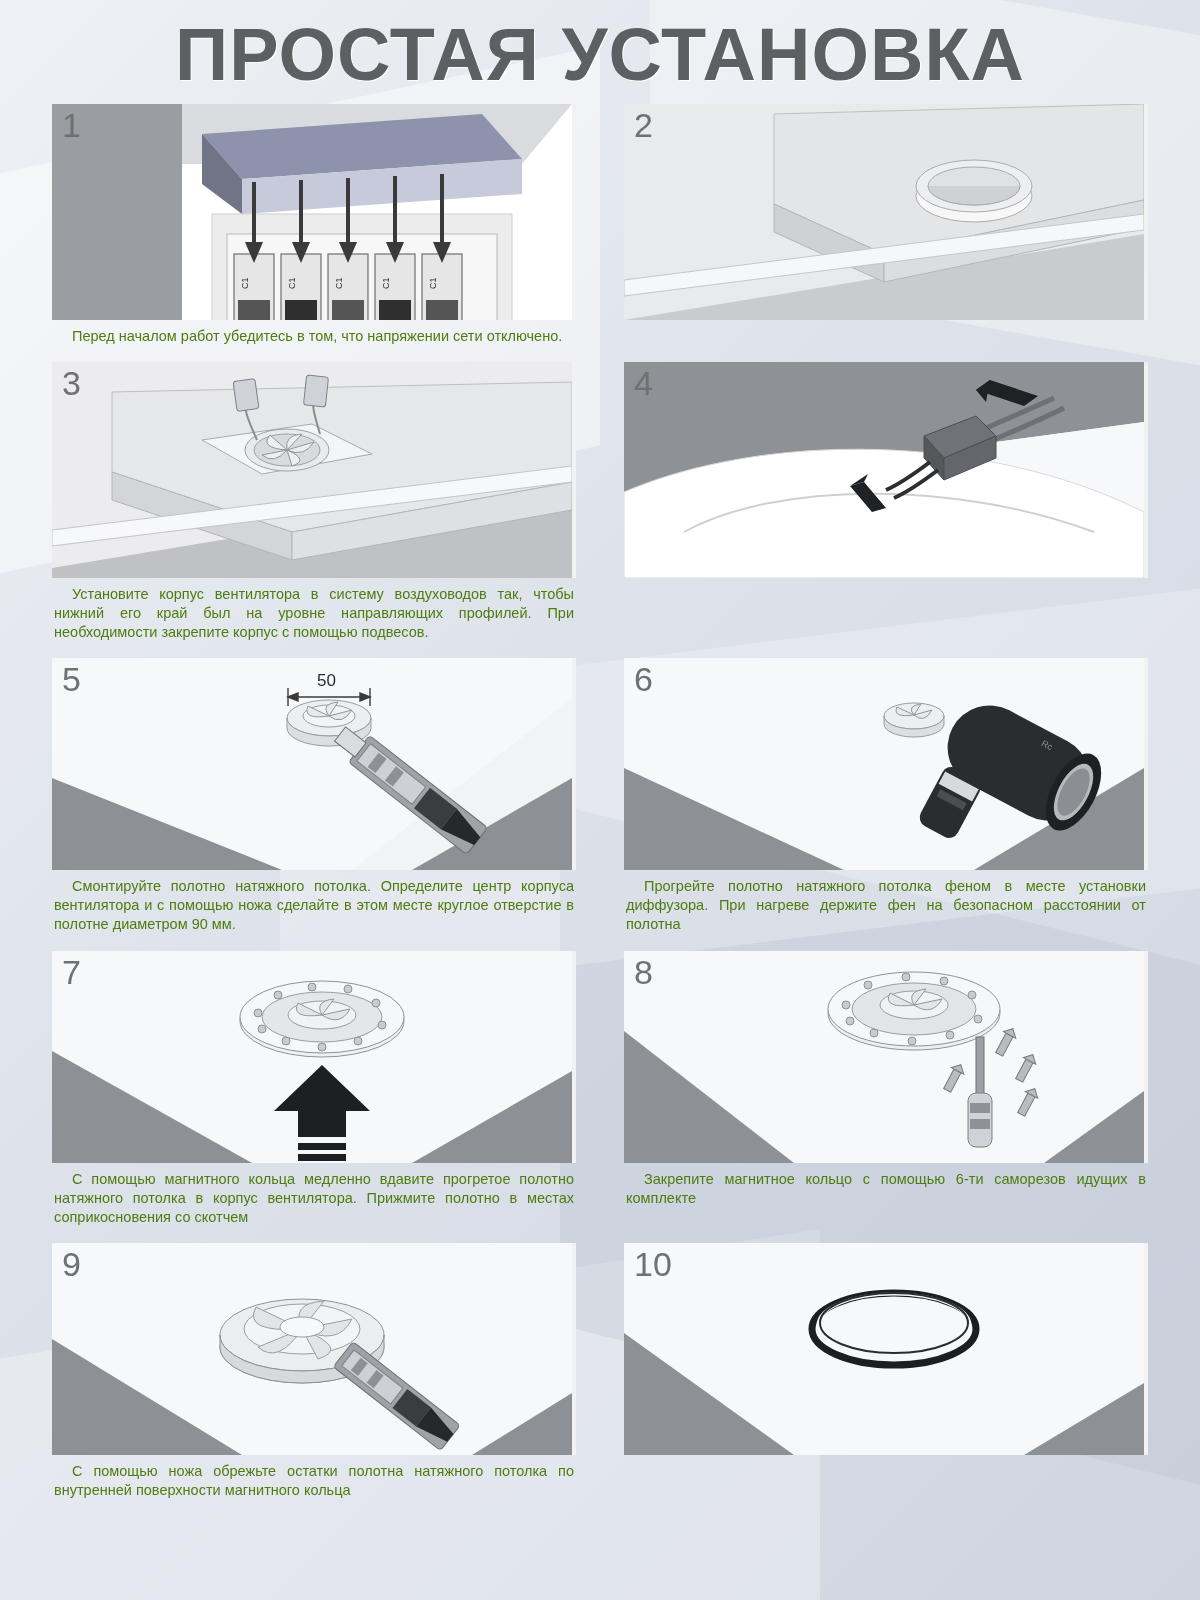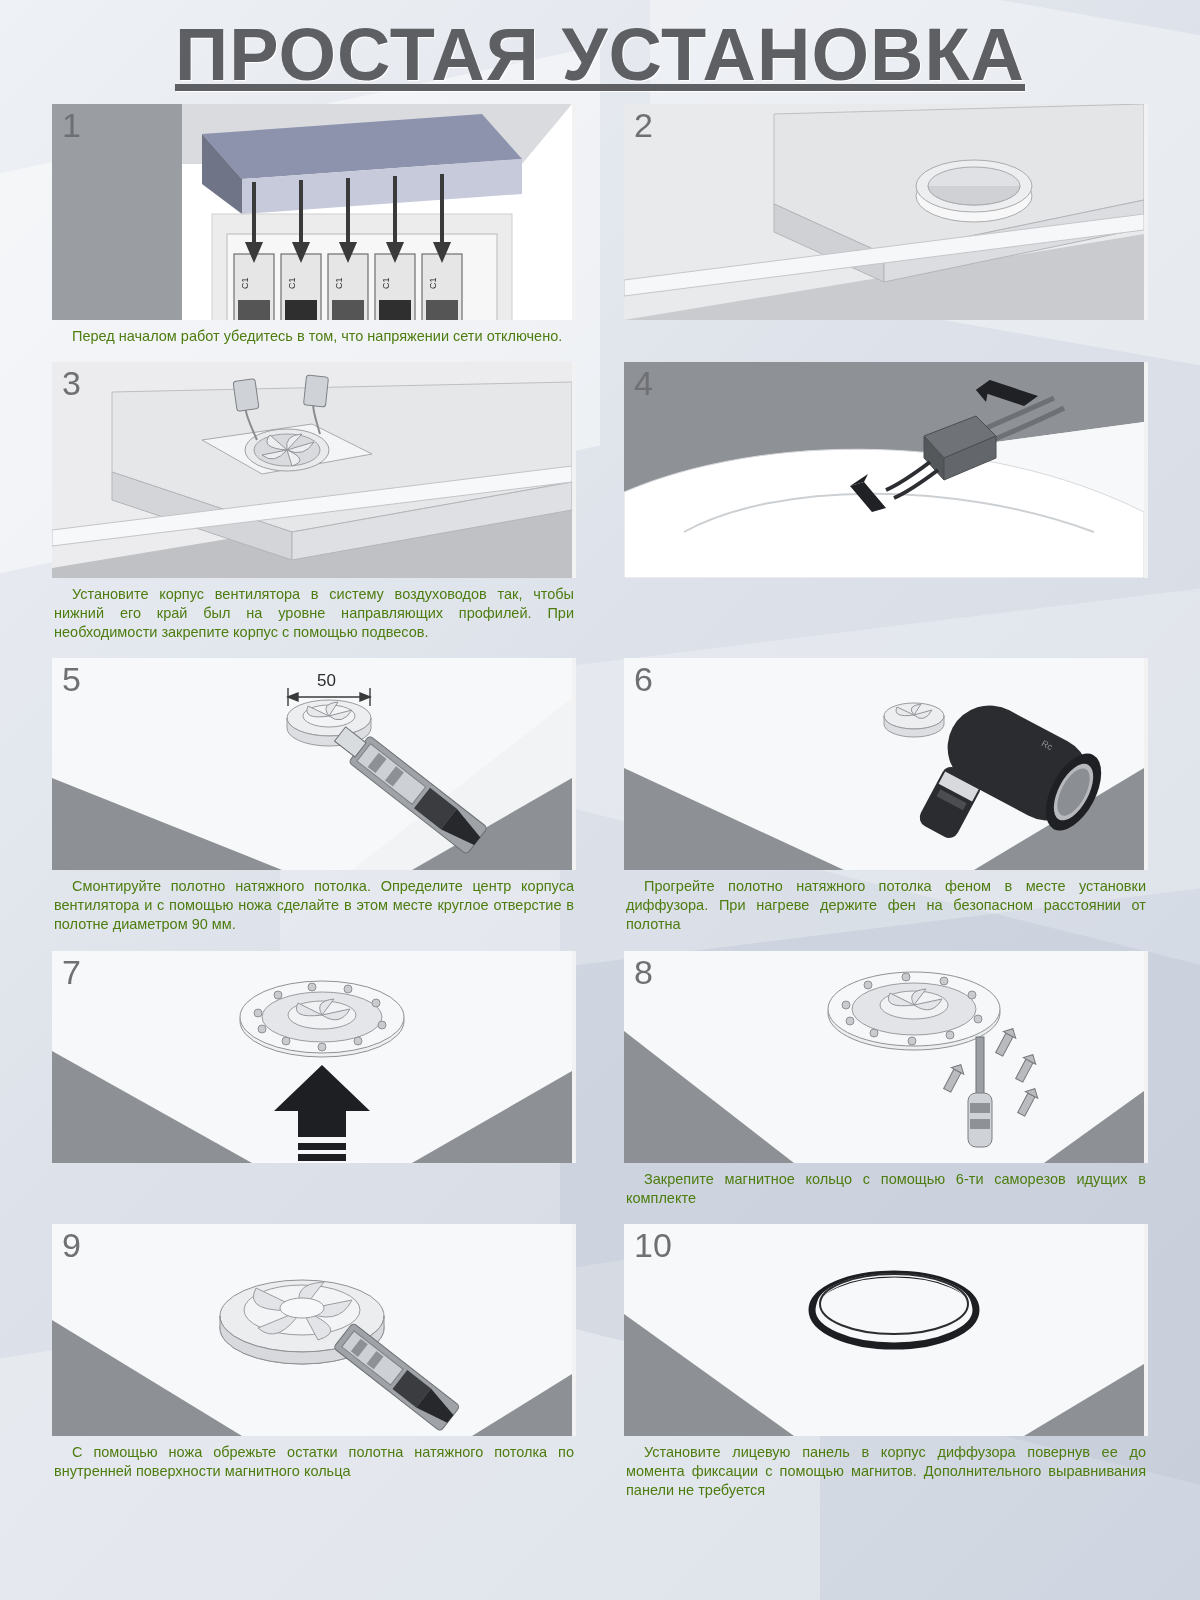--- a/index.html
+++ b/index.html
@@ -31,21 +31,20 @@
   .title {
     position:relative;
     text-align:center;
     font-size:74px;
     font-weight:bold;
     letter-spacing:1px;
     color:#5d5f63;
     padding-top:16px;
     line-height:1.05;
     text-shadow:1px 1px 0 #fff;
-    text-decoration:underline;
   }
 
   .grid {
     position:relative;
     margin:10px 52px 0 52px;
     display:grid;
     grid-template-columns:1fr 1fr;
     column-gap:48px;
     row-gap:6px;
   }
@@ -321,20 +320,21 @@
             <circle cx="234" cy="90" r="4"></circle>
               <circle cx="210" cy="78" r="4"></circle>
           </g>
           <g fill="#1d1f22">
             <polygon points="270,114 318,160 294,160 294,186 246,186 246,160 222,160"></polygon>
             <rect x="246" y="192" width="48" height="7"></rect>
             <rect x="246" y="203" width="48" height="7"></rect>
           </g>
         </svg>
       </div>
+      <div class="cap">С помощью магнитного кольца медленно вдавите прогретое полотно натяжного потолка в корпус вентилятора. Прижмите полотно в местах соприкосновения со скотчем</div>
     </div>
 
     <div class="step">
       <div class="fig h210">
         <span class="num">8</span>
         <svg viewBox="0 0 520 212" width="520" height="212" preserveAspectRatio="none">
           <rect x="0" y="0" width="520" height="212" fill="#f7f8f9"></rect>
           <polygon points="0,80 0,212 170,212" fill="#8d9094"></polygon>
           <polygon points="420,212 520,212 520,140" fill="#8d9094"></polygon>
           <ellipse cx="290" cy="62" rx="86" ry="37" fill="#eceef0" stroke="#8f9295"></ellipse>
@@ -424,17 +424,16 @@
         <span class="num">10</span>
         <svg viewBox="0 0 520 212" width="520" height="212" preserveAspectRatio="none">
           <rect x="0" y="0" width="520" height="212" fill="#f7f8f9"></rect>
           <polygon points="0,90 0,212 170,212" fill="#8d9094"></polygon>
           <polygon points="400,212 520,212 520,140" fill="#8d9094"></polygon>
           <ellipse cx="270" cy="86" rx="82" ry="36" fill="none" stroke="#1c1e21" stroke-width="7"></ellipse>
           <ellipse cx="270" cy="82" rx="76" ry="31" fill="none" stroke="#f7f8f9" stroke-width="3"></ellipse>
           <ellipse cx="270" cy="80" rx="74" ry="30" fill="none" stroke="#2a2c2f" stroke-width="2"></ellipse>
         </svg>
       </div>
-      <div class="cap">Установите лицевую панель в корпус диффузора повернув ее до момента фиксации с помощью магнитов. Дополнительного выравнивания панели не требуется</div>
     </div>
 
   </div>
 </div>
 
 </body></html>

